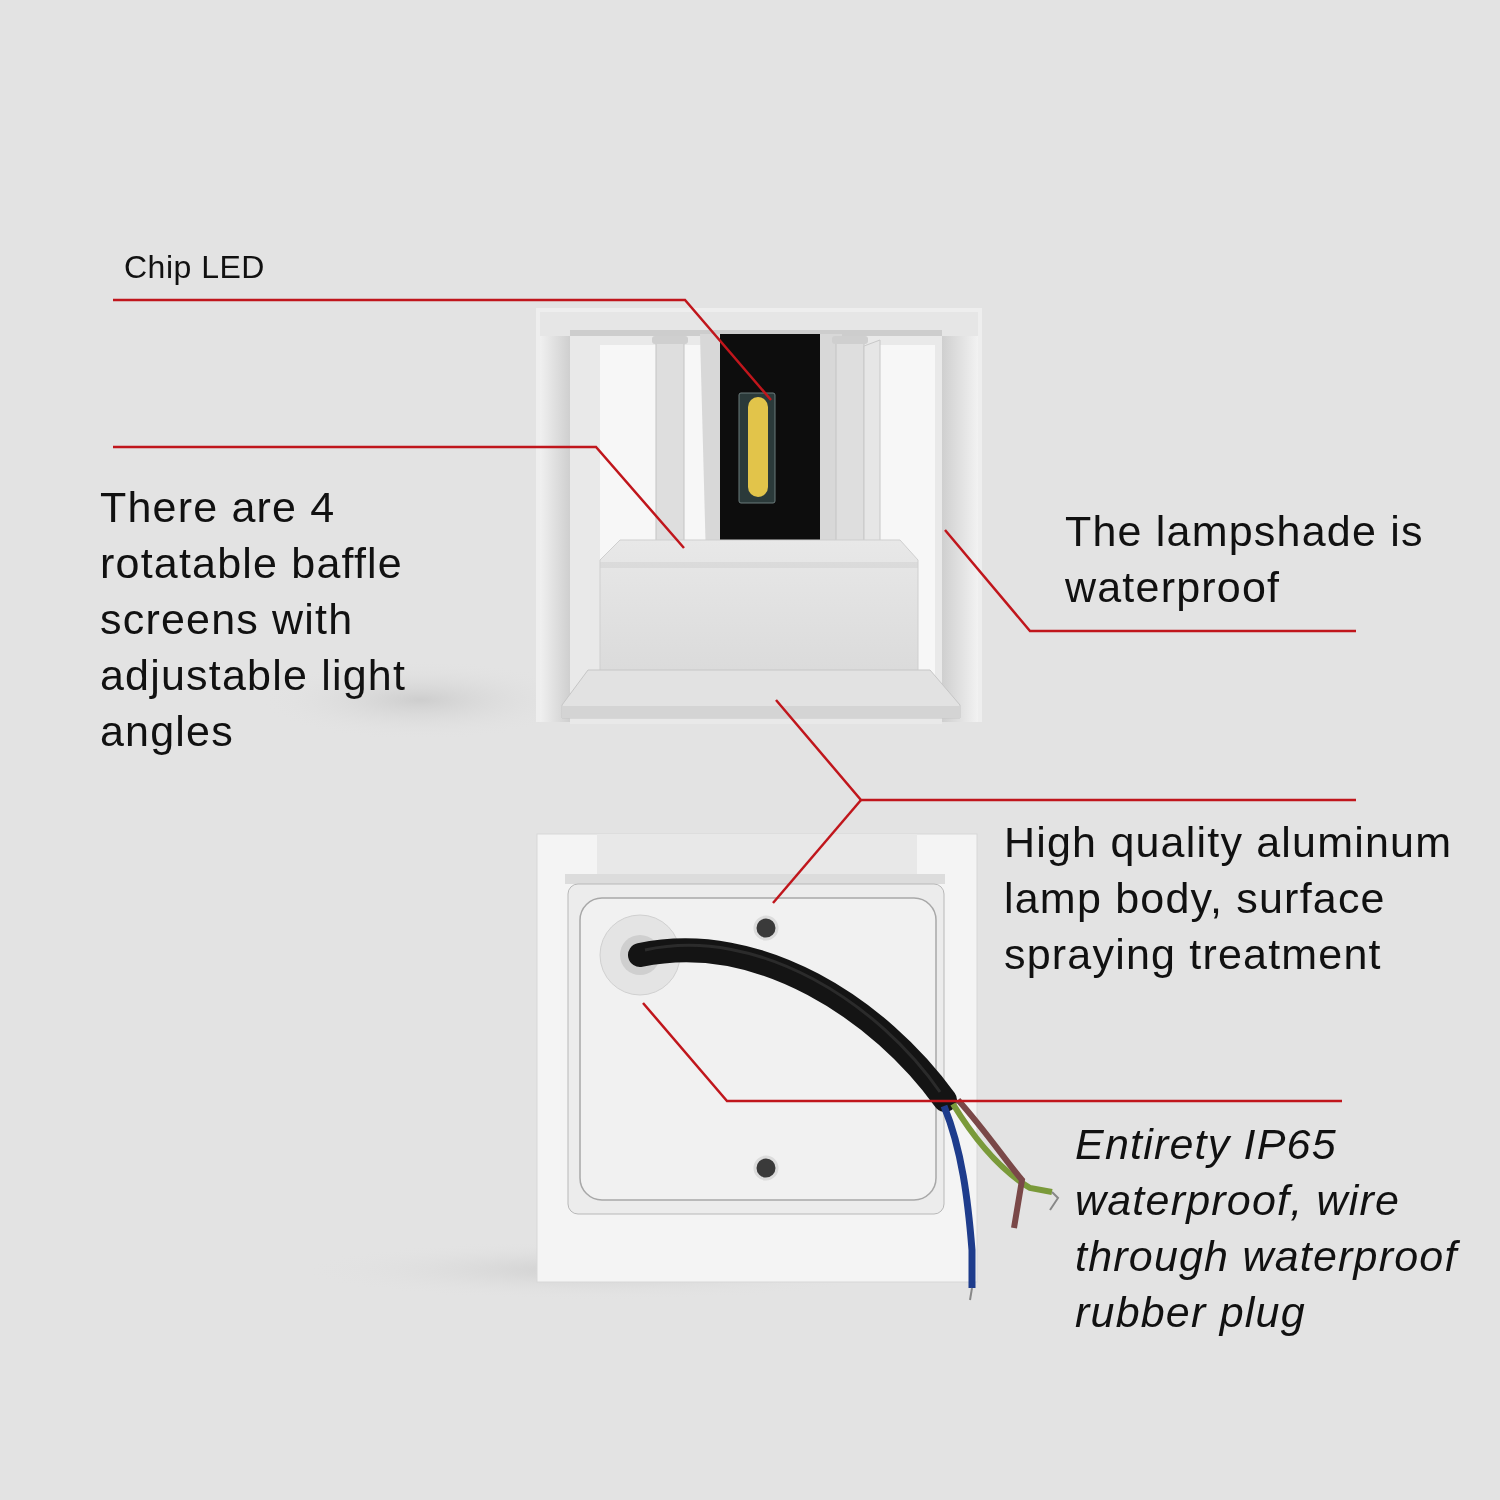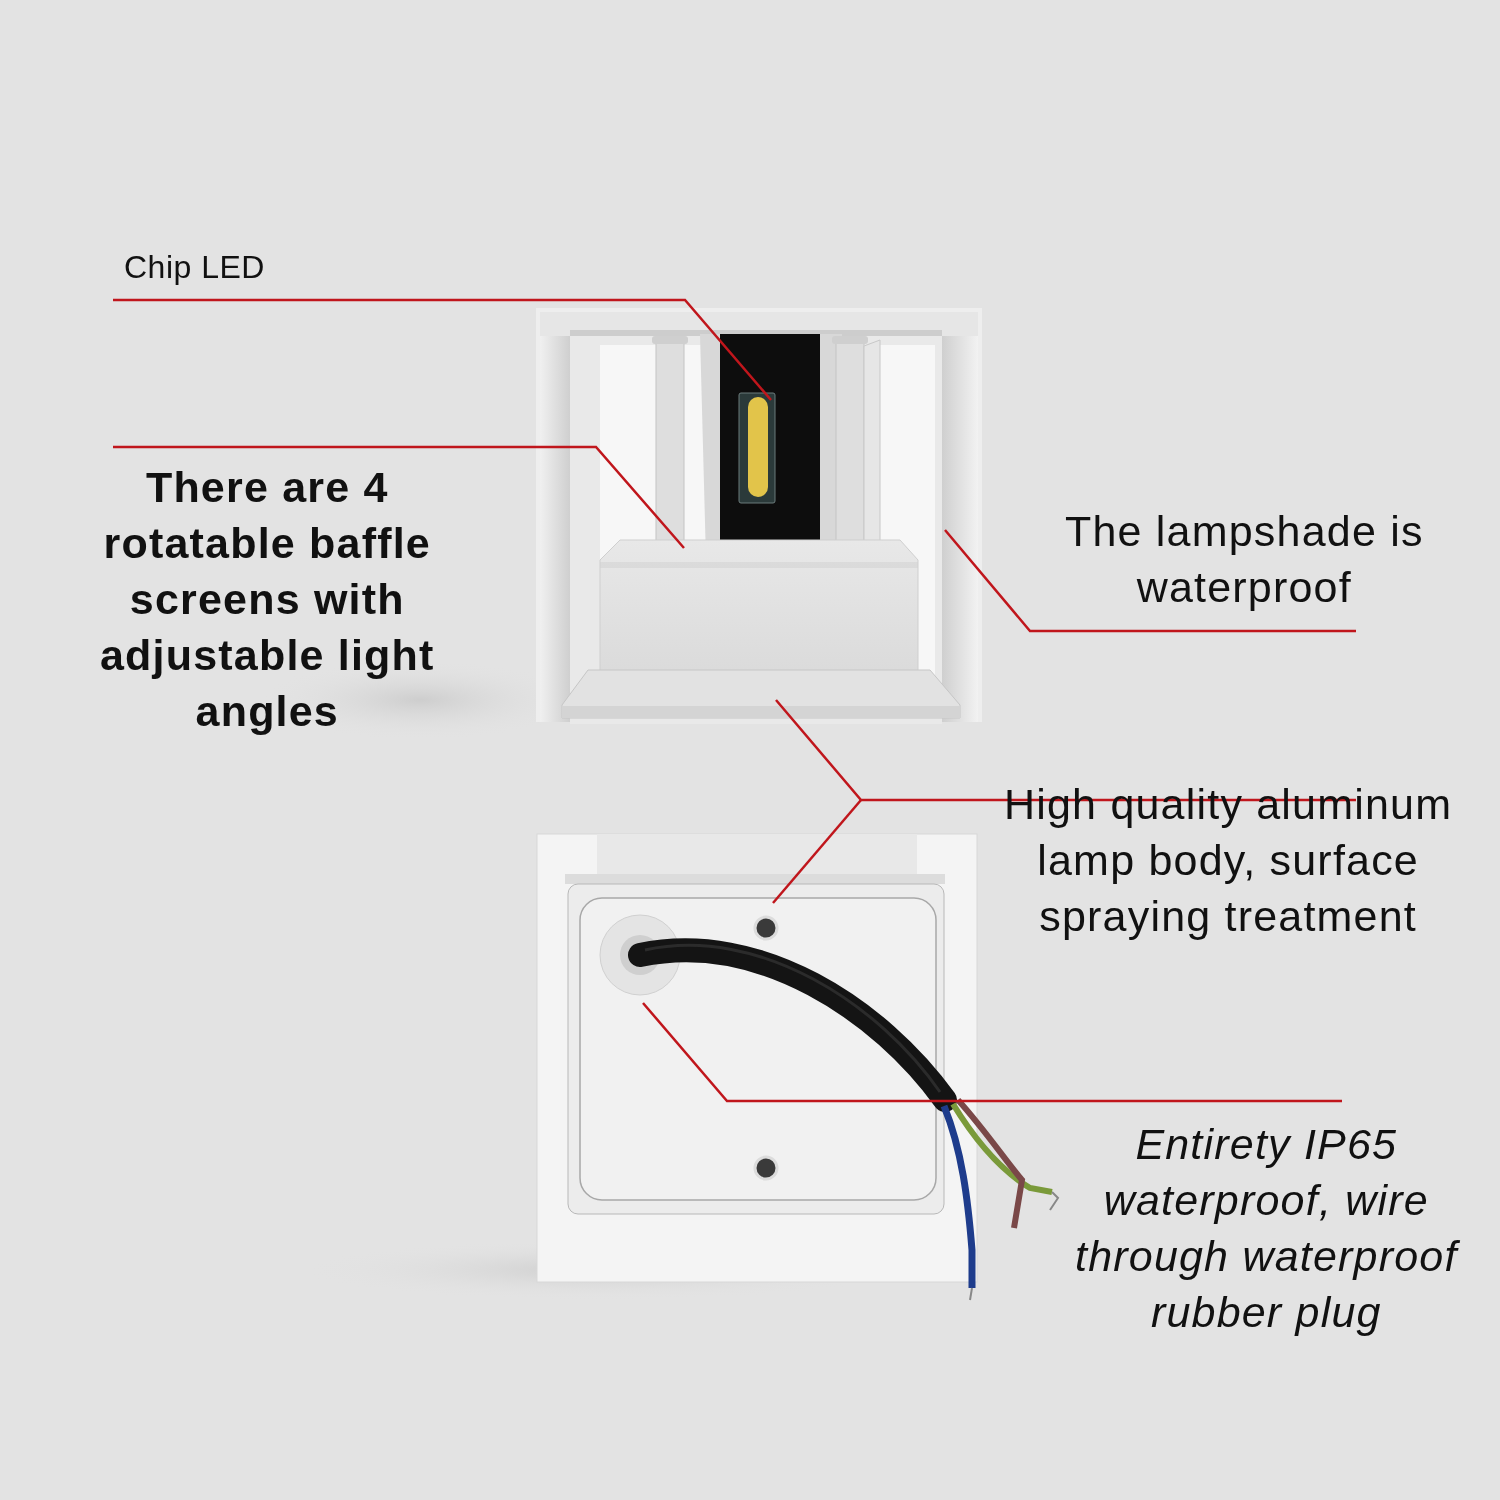--- a/index.html
+++ b/index.html
@@ -9,21 +9,20 @@
       font-family: "Liberation Sans", "DejaVu Sans", sans-serif;
       color: #111;
     }
     .label {
       position: absolute;
       font-size: 43px;
       line-height: 56px;
       letter-spacing: 1.2px;
       white-space: pre-line;
       color: #111;
-      text-align: center;
     }
     .label.small { font-size: 32px; line-height: 40px; letter-spacing: 0.5px; }
     svg.art { position: absolute; left: 0; top: 0; }
   </style>
 </head>
 <body>
 
 <svg class="art" width="1500" height="1500" viewBox="0 0 1500 1500">
   <defs>
     <linearGradient id="frameL" x1="0" x2="1">
@@ -109,26 +108,26 @@
     <polyline points="113,300 685,300 771,400"></polyline>
     <polyline points="113,447 596,447 684,548"></polyline>
     <polyline points="945,530 1030,631 1356,631"></polyline>
     <polyline points="776,700 861,800 1356,800"></polyline>
     <polyline points="861,800 773,903"></polyline>
     <polyline points="643,1003 727,1101 1342,1101"></polyline>
   </g>
 </svg>
 
 <div class="label small" style="left:124px; top:247px;">Chip LED</div>
-<div class="label" style="left:100px; top:459px;font-weight:bold;">There are 4
+<div class="label" style="left:100px; top:479px;">There are 4
 rotatable baffle
 screens with
 adjustable light
 angles</div>
 <div class="label" style="left:1065px; top:503px;">The lampshade is
 waterproof</div>
-<div class="label" style="left:1004px; top:776px;">High quality aluminum
+<div class="label" style="left:1004px; top:814px;">High quality aluminum
 lamp body, surface
 spraying treatment</div>
 <div class="label" style="left:1075px; top:1116px;font-style:italic;">Entirety IP65
 waterproof, wire
 through waterproof
 rubber plug</div>
 
 </body></html>

